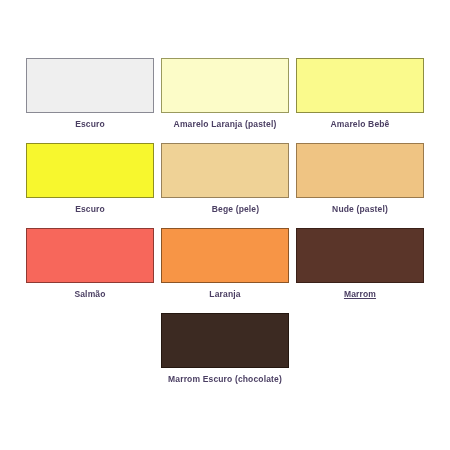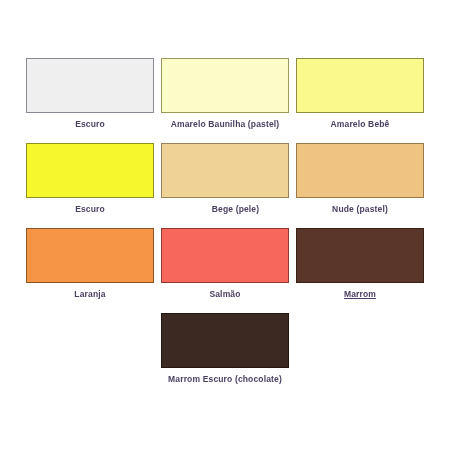--- a/index.html
+++ b/index.html
@@ -73,21 +73,21 @@
 
 <div id="swatch-chart">
 
   <div class="swatch-row">
     <div class="swatch-cell">
       <div class="swatch-chip" style="background-color: rgb(239, 239, 239); border-color: rgb(138, 138, 148);"></div>
       <div class="swatch-label" style="color: rgb(75, 63, 99);">Escuro</div>
     </div>
     <div class="swatch-cell">
       <div class="swatch-chip" style="background-color: rgb(252, 252, 200); border-color: rgb(154, 154, 94);"></div>
-      <div class="swatch-label" style="color: rgb(75, 63, 99);">Amarelo Baunilha (pastel)</div>
+      <div class="swatch-label" style="color: rgb(75, 63, 99);">Amarelo Laranja (pastel)</div>
     </div>
     <div class="swatch-cell">
       <div class="swatch-chip" style="background-color: rgb(250, 250, 140); border-color: rgb(142, 142, 66);"></div>
       <div class="swatch-label" style="color: rgb(75, 63, 99);">Amarelo Bebê</div>
     </div>
   </div>
 
   <div class="swatch-row">
     <div class="swatch-cell">
       <div class="swatch-chip" style="background-color: rgb(247, 247, 46); border-color: rgb(143, 143, 34);"></div>
@@ -98,26 +98,26 @@
       <div class="swatch-label" style="color: rgb(75, 63, 99); margin-left: 21px;">Bege (pele)</div>
     </div>
     <div class="swatch-cell">
       <div class="swatch-chip" style="background-color: rgb(239, 196, 131); border-color: rgb(155, 122, 76);"></div>
       <div class="swatch-label" style="color: rgb(75, 63, 99);">Nude (pastel)</div>
     </div>
   </div>
 
   <div class="swatch-row">
     <div class="swatch-cell">
+      <div class="swatch-chip" style="background-color: rgb(247, 103, 91); border-color: rgb(142, 58, 51);"></div>
+      <div class="swatch-label" style="color: rgb(75, 63, 99);">Salmão</div>
+    </div>
+    <div class="swatch-cell">
       <div class="swatch-chip" style="background-color: rgb(247, 149, 70); border-color: rgb(140, 85, 38);"></div>
       <div class="swatch-label" style="color: rgb(75, 63, 99);">Laranja</div>
-    </div>
-    <div class="swatch-cell">
-      <div class="swatch-chip" style="background-color: rgb(247, 103, 91); border-color: rgb(142, 58, 51);"></div>
-      <div class="swatch-label" style="color: rgb(75, 63, 99);">Salmão</div>
     </div>
     <div class="swatch-cell">
       <div class="swatch-chip" style="background-color: rgb(90, 53, 41); border-color: rgb(58, 32, 24);"></div>
       <div class="swatch-label" style="color: rgb(75, 63, 99); text-decoration: underline;">Marrom</div>
     </div>
   </div>
 
   <div class="swatch-row row-single">
     <div class="swatch-cell">
       <div class="swatch-chip" style="background-color: rgb(60, 42, 34); border-color: rgb(36, 23, 16);"></div>

